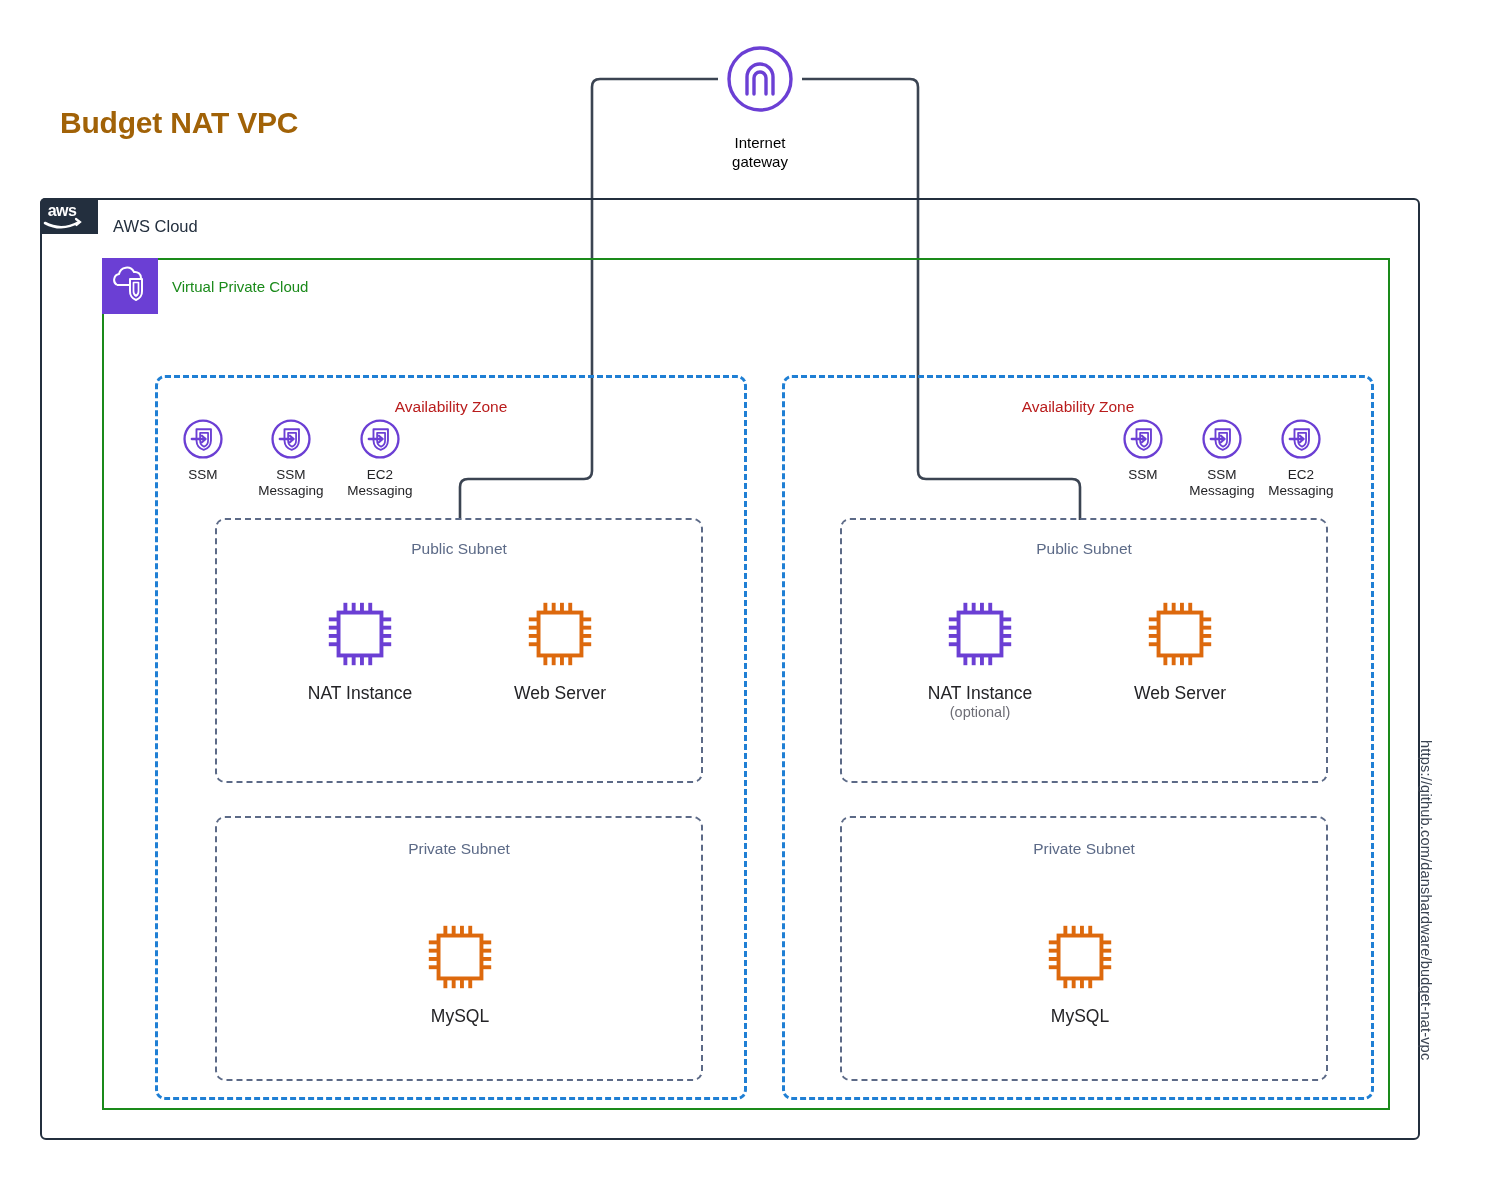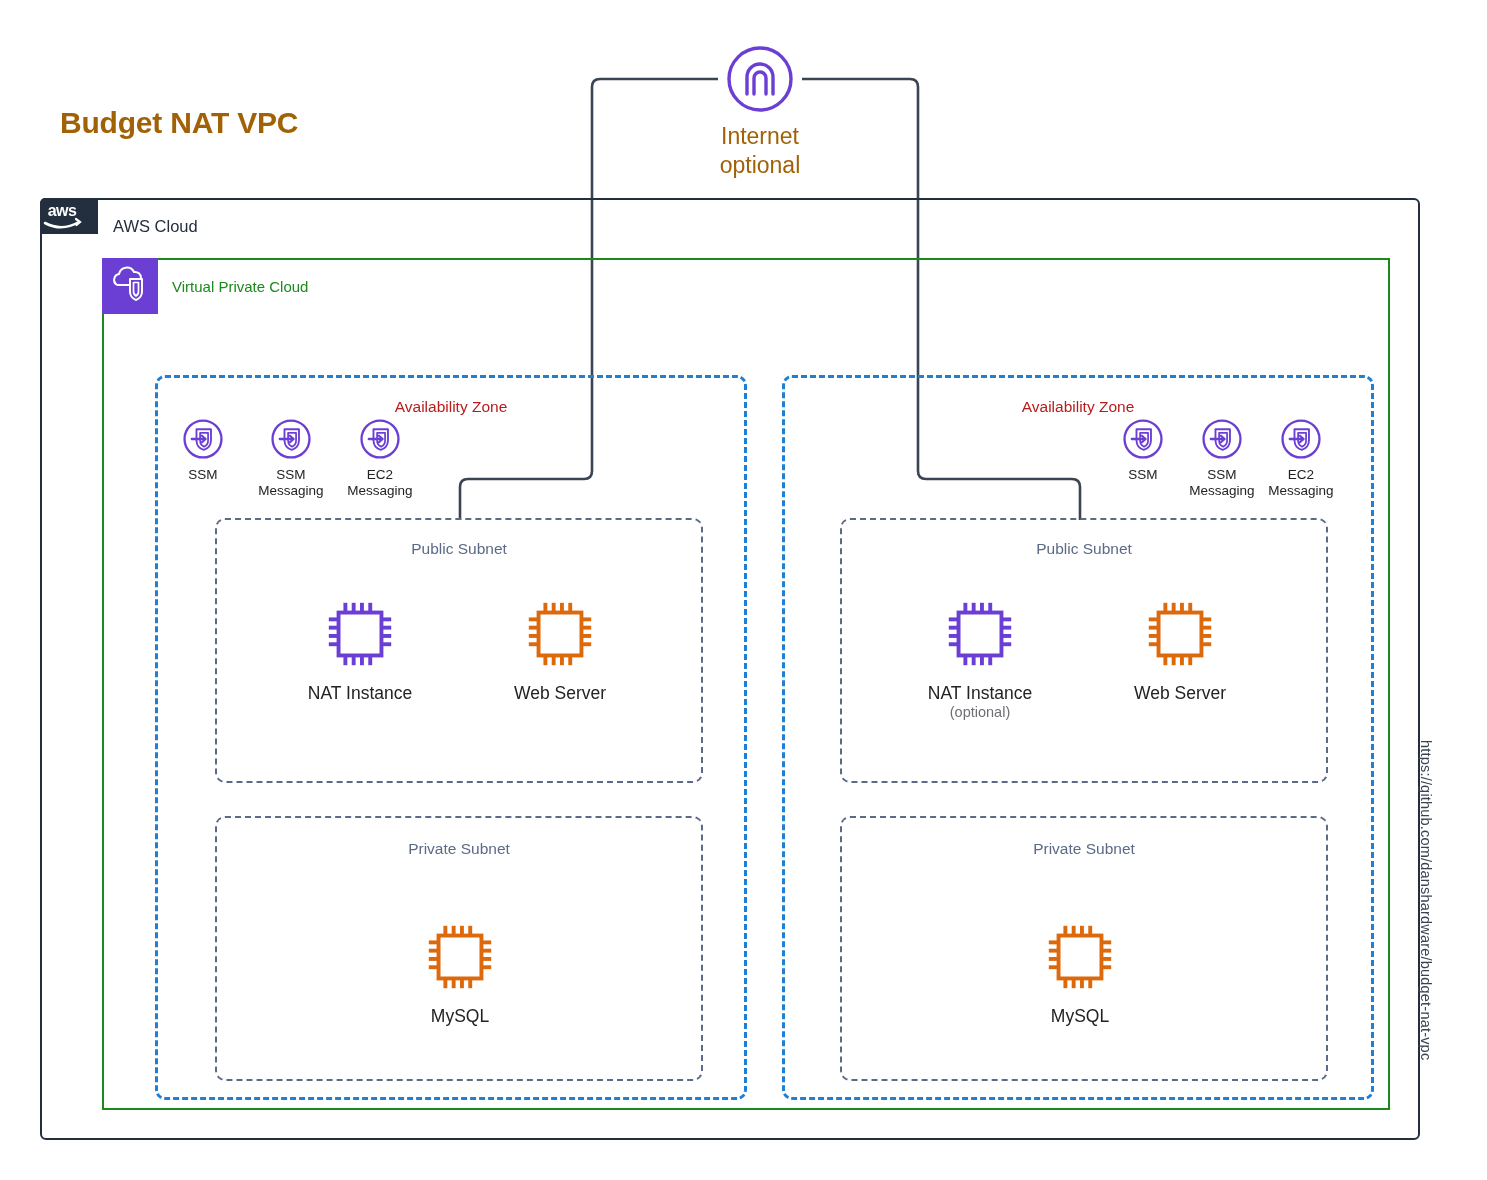--- a/index.html
+++ b/index.html
@@ -201,24 +201,24 @@
 
   
   #igw {
     position: absolute;
     left: 690px;
     top: 44px;
     width: 140px;
     text-align: center;
   }
   #igw .cap {
-    font-size: 23px;
-    color: #a16207;
+    font-size: 15px;
+    color: #000000;
     line-height: 1.25;
-    margin-top: 4px;
+    margin-top: 16px;
   }
   #s3ep {
     position: absolute;
     left: 690px;
     top: 283px;
     width: 140px;
     text-align: center;
   }
   #s3ep .cap {
     font-size: 15.5px;
@@ -254,21 +254,21 @@
   </svg>
 
   <div id="igw">
     <svg width="70" height="70" viewBox="0 0 70 70">
       <circle cx="35" cy="35" r="31" fill="#ffffff" stroke="#6b3fd4" stroke-width="3.4"></circle>
       <path d="M 22 50 L 22 33 A 13 13 0 0 1 48 33 L 48 50" fill="none" stroke="#6b3fd4" stroke-width="3.4" stroke-linecap="round"></path>
       <path d="M 29 50 L 29 34 A 6 6 0 0 1 41 34 L 41 50" fill="none" stroke="#6b3fd4" stroke-width="3.4" stroke-linecap="round"></path>
     </svg>
     <div class="cap">
       <span>Internet</span><br>
-      <span>optional</span>
+      <span>gateway</span>
     </div>
   </div>
 
   <div id="aws-cloud"></div>
   <div id="aws-badge">
     <svg width="44" height="34" viewBox="0 0 44 34">
       <text x="22" y="17" text-anchor="middle" fill="#ffffff" font-family="Liberation Sans, sans-serif" font-size="16" font-weight="bold" letter-spacing="-0.5">aws</text>
       <path d="M 5 24 Q 22 33 39 23" fill="none" stroke="#ffffff" stroke-width="2.6" stroke-linecap="round"></path>
       <path d="M 36 20 L 40 23 L 36.5 26" fill="none" stroke="#ffffff" stroke-width="2.2" stroke-linecap="round"></path>
     </svg>

